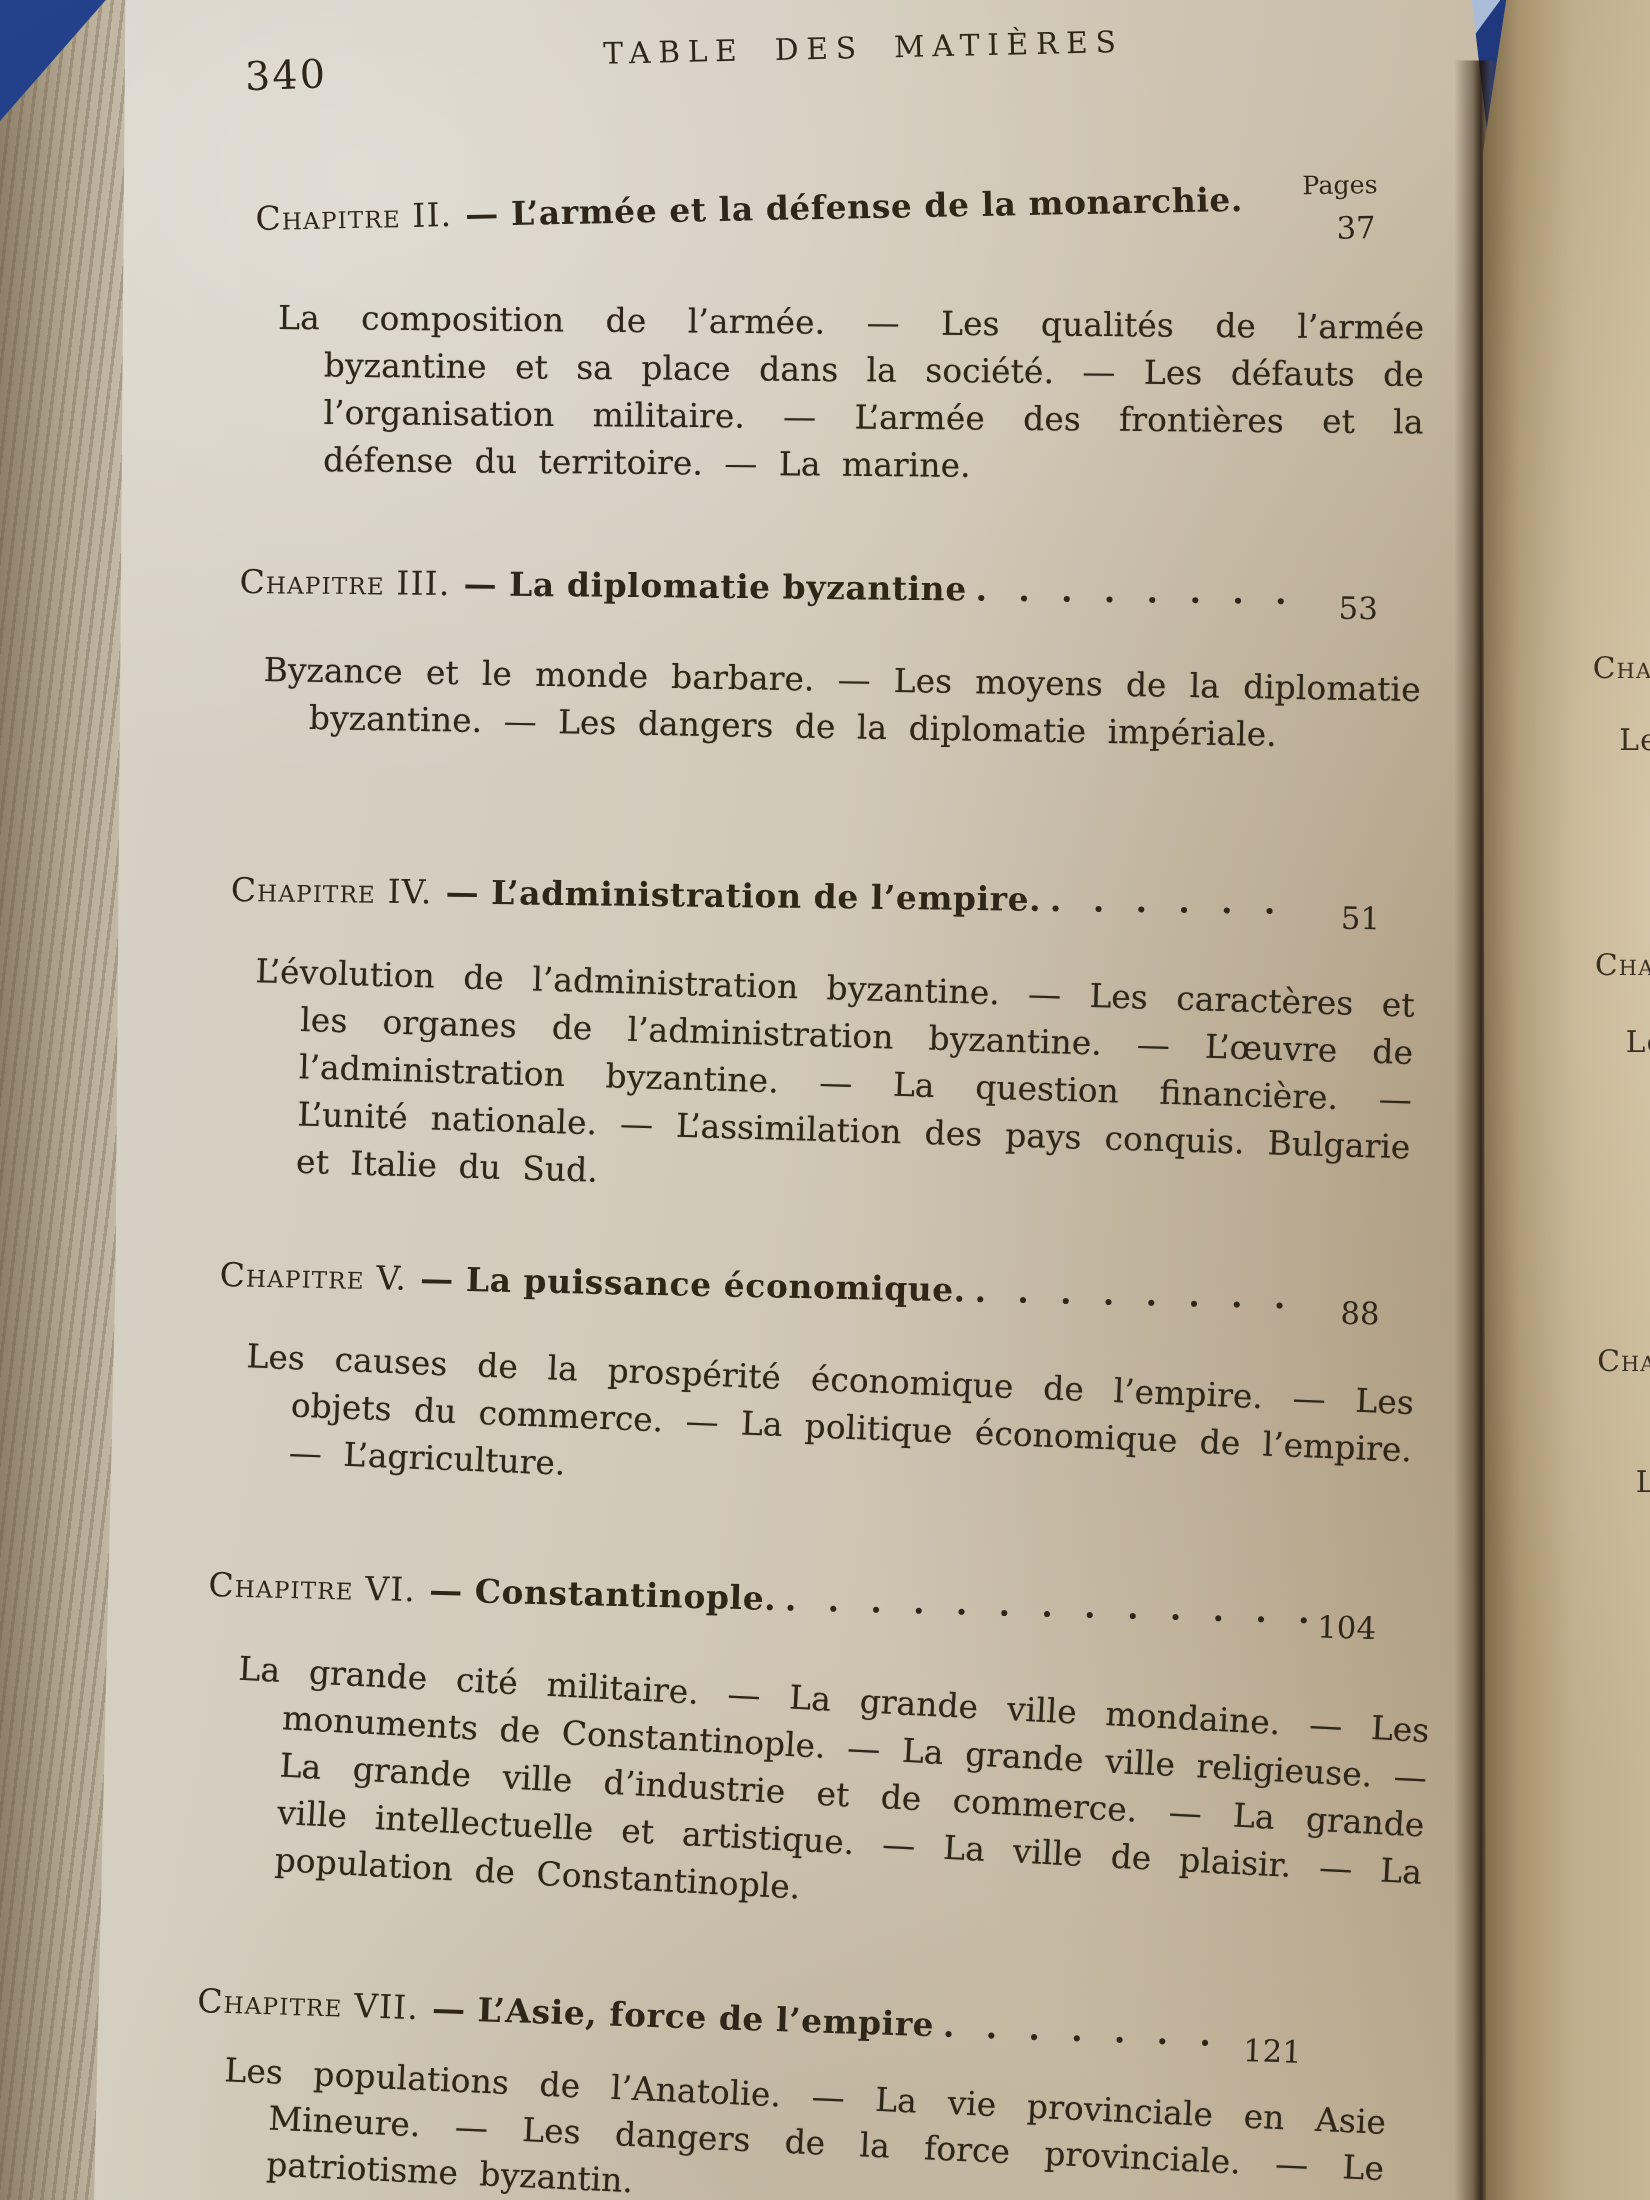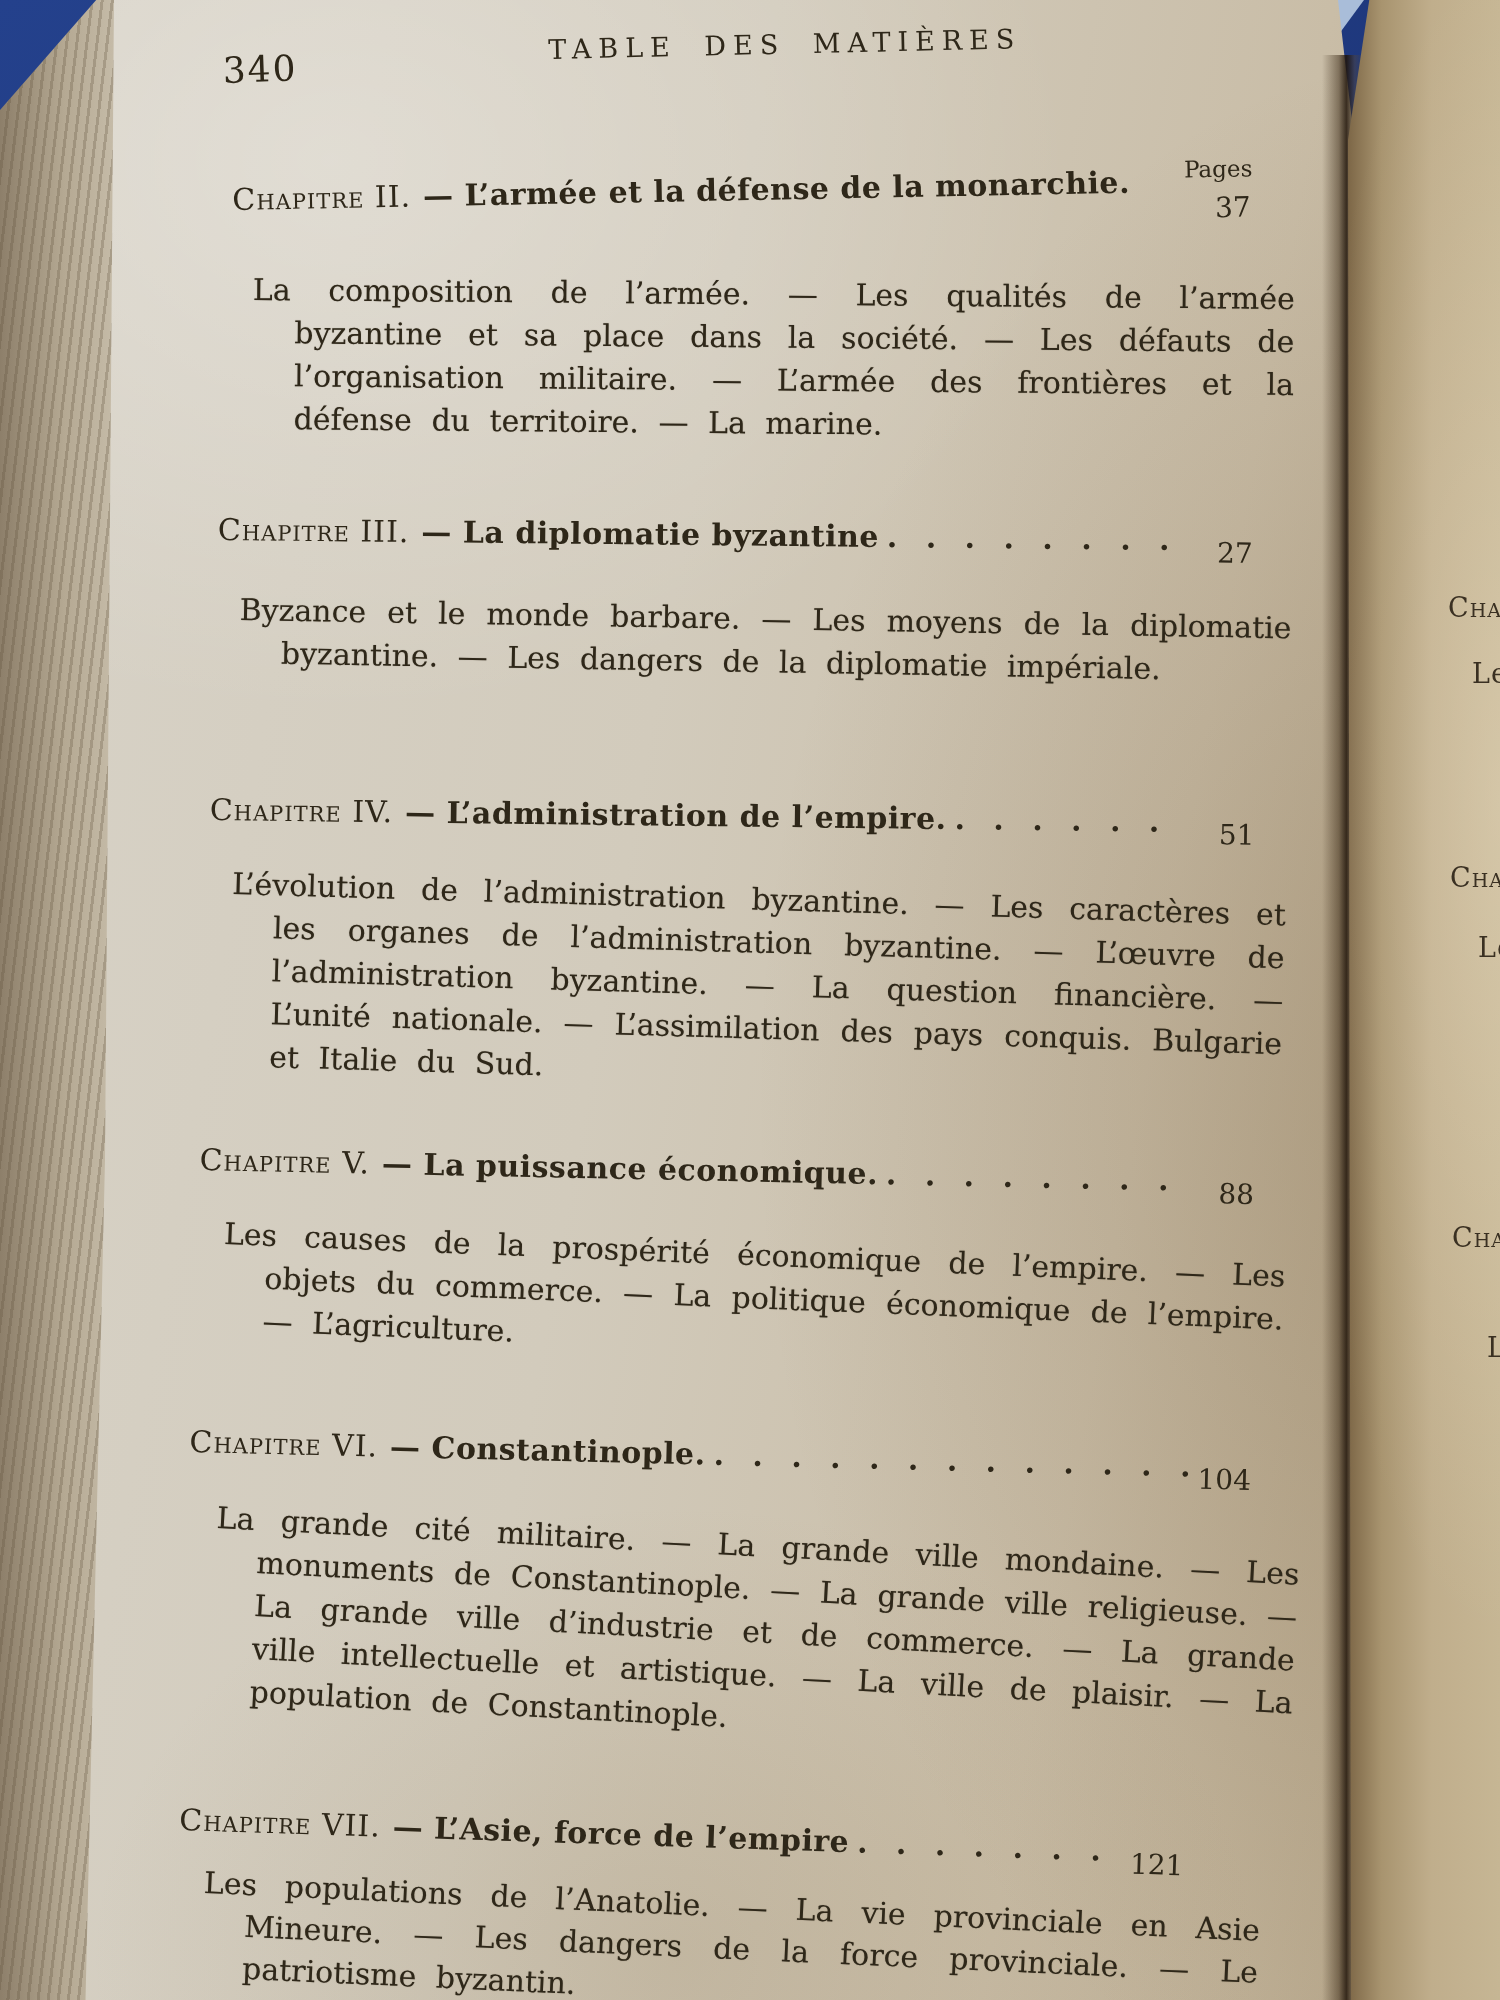--- a/index.html
+++ b/index.html
@@ -83,21 +83,21 @@
       <div class="heading">
         <span class="label">Chapitre II.</span><span class="title">— L’armée et la défense de la monarchie.</span><span class="leader"></span>
         <span class="pnum">37</span>
       </div>
       <div class="summary">La composition de l’armée. — Les qualités de l’armée byzantine et sa place dans la société. — Les défauts de l’organisation militaire. — L’armée des frontières et la défense du territoire. — La marine.</div>
     </div>
 
     <div class="chapter ch1">
       <div class="heading">
         <span class="label">Chapitre III.</span><span class="title">— La diplomatie byzantine</span><span class="leader">. . . . . . . .</span>
-        <span class="pnum">27</span>
+        <span class="pnum">53</span>
       </div>
       <div class="summary">Byzance et le monde barbare. — Les moyens de la diplomatie byzantine. — Les dangers de la diplomatie impériale.</div>
     </div>
 
     <div class="chapter ch2">
       <div class="heading">
         <span class="label">Chapitre IV.</span><span class="title">— L’administration de l’empire.</span><span class="leader">. . . . . .</span>
         <span class="pnum">51</span>
       </div>
       <div class="summary">L’évolution de l’administration byzantine. — Les caractères et les organes de l’administration byzantine. — L’œuvre de l’administration byzantine. — La question financière. — L’unité nationale. — L’assimilation des pays conquis. Bulgarie et Italie du Sud.</div>

